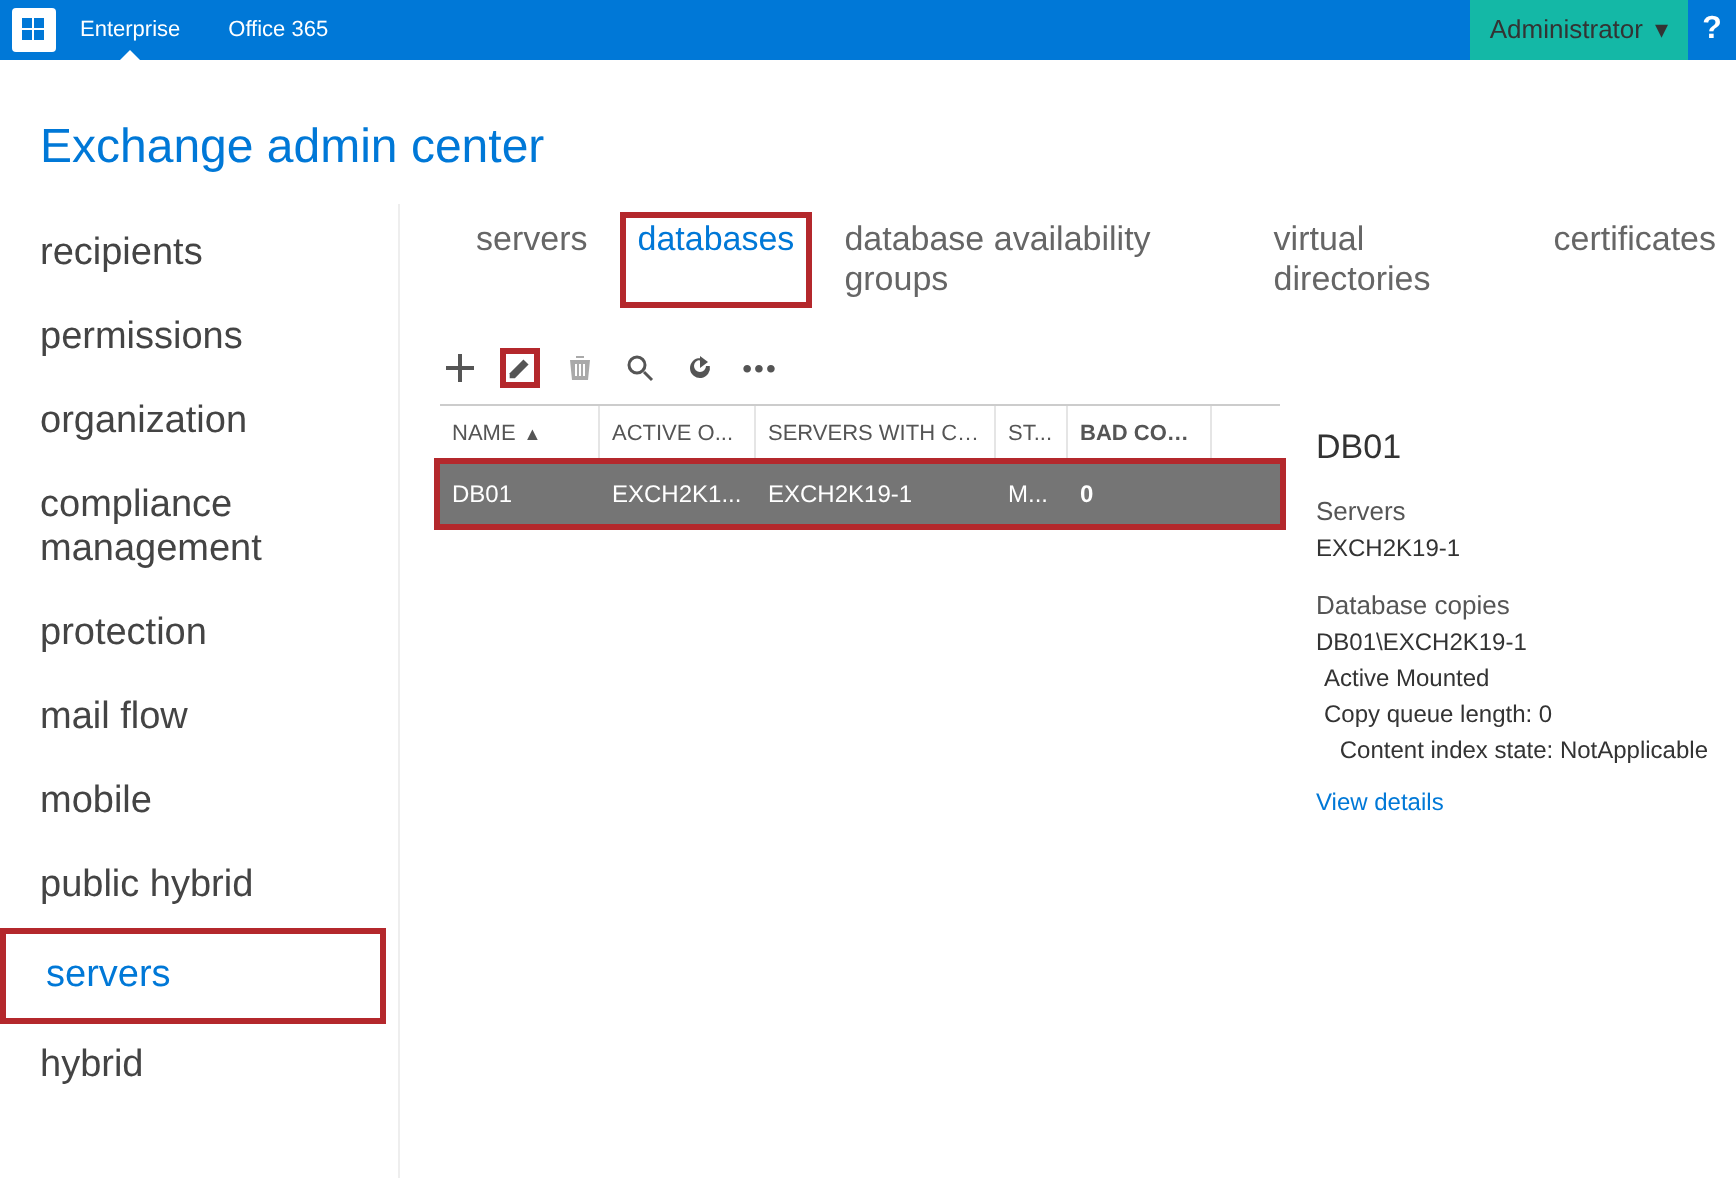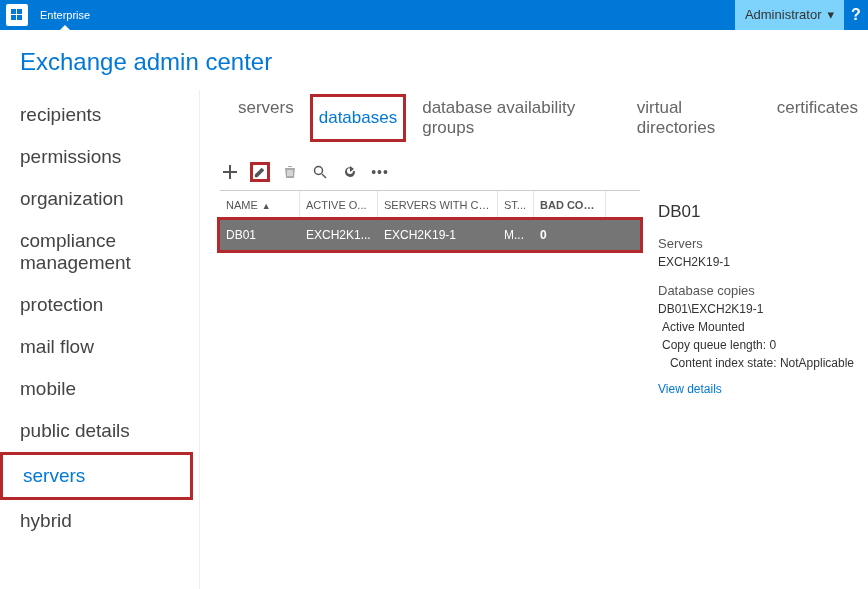--- a/index.html
+++ b/index.html
@@ -3,33 +3,33 @@
 <meta charset="utf-8">
 <style>
   * { box-sizing: border-box; margin: 0; padding: 0; }
   body { font-family: "Segoe UI", Arial, sans-serif; font-size: 13px; color: #333; background: #fff; width: 868px; height: 589px; overflow: hidden; }
   .topbar { background: #0078d7; color: #fff; height: 30px; display: flex; align-items: center; position: relative; }
   .topbar-logo { width: 22px; height: 22px; background: #fff; border-radius: 2px; margin-left: 6px; display:flex; align-items:center; justify-content:center; color:#0078d7; font-weight:bold; font-size:12px;}
   .topbar-item { padding: 0 12px; line-height: 30px; font-size: 11px; cursor: pointer; }
   .topbar-item.active { position: relative; }
   .topbar-item.active::after { content:""; position:absolute; left:50%; bottom:-1px; transform:translateX(-50%); border:6px solid transparent; border-bottom-color:#fff; }
   .topbar-right { position:absolute; right:0; top:0; display:flex; align-items:center; height:30px; }
-  .admin-box { background:#7dd3fc; color:#333; height:30px; line-height:30px; padding:0 10px; display:flex; align-items:center; gap:6px; cursor:pointer; }
+  .admin-box { background:#14b8a6; color:#333; height:30px; line-height:30px; padding:0 10px; display:flex; align-items:center; gap:6px; cursor:pointer; }
   .help-icon { width:24px; text-align:center; font-size:16px; font-weight:bold; color:#fff; cursor:pointer; }
-  .page-title { font-size:24px; color:#0078d7; font-weight:400; padding:18px 0 14px 20px; }
+  .page-title { font-size:24px; color:#0078d7; font-weight:400; padding:18px 0 14px 20px;margin-top:12px; }
   .layout { display:flex; height: calc(589px - 30px - 60px); }
   .sidebar { width:200px; border-right:1px solid #eee; padding-top:4px; }
   .sidebar-item { padding:10px 0 10px 20px; font-size:19px; color:#444; cursor:pointer; }
   .sidebar-item.active { color:#0078d7; }
   .hl-sidebar { border:3px solid #b4282c; margin-right:6px; }
   .main { flex:1; padding:0 10px 0 20px; display:flex; flex-direction:column; }
   .tabs { display:flex; gap:22px; padding:8px 0 18px 18px; font-size:17px; color:#666; }
   .tab { cursor:pointer; font-weight:400; }
   .tab.active { color:#0078d7; }
-  .hl-tab { border:3px solid #b4282c; padding:11px 6px; margin:-4px -6px; }
+  .hl-tab { border:3px solid #b4282c; padding:1px 6px; margin:-4px -6px; }
   .toolbar { display:flex; align-items:center; gap:10px; padding:6px 0 8px 0; }
   .tb-btn { width:20px; height:20px; display:flex; align-items:center; justify-content:center; cursor:pointer; color:#555; }
   .hl-edit { border:3px solid #b4282c; padding:1px; }
   .grid-area { display:flex; gap:18px; flex:1; min-height:0; }
   .grid { flex:1; border-top:1px solid #ccc; }
   .grid-header { display:flex; background:#fff; border-bottom:1px solid #ccc; }
   .gh { padding:8px 6px; font-size:11px; color:#555; border-right:1px solid #e5e5e5; text-transform:uppercase; white-space:nowrap; overflow:hidden; text-overflow:ellipsis; cursor:pointer; }
   .col-name{width:80px;} .col-active{width:78px;} .col-servers{width:120px;} .col-st{width:36px;} .col-bad{width:72px;font-weight:bold;}
   .sort-ind { font-size:9px; margin-left:4px; }
   .grid-row { display:flex; background:#757575; color:#fff; font-size:12px; }
@@ -48,41 +48,42 @@
 <div class="topbar">
   <div class="topbar-logo">
     <svg width="12" height="12" viewBox="0 0 12 12">
         <rect x="0" y="0" width="5" height="5" fill="#0078d7"></rect>
         <rect x="6" y="0" width="5" height="5" fill="#0078d7"></rect>
         <rect x="0" y="6" width="5" height="5" fill="#0078d7"></rect>
         <rect x="6" y="6" width="5" height="5" fill="#0078d7"></rect>
       </svg>
   </div>
   <div class="topbar-item active">Enterprise</div>
+  <div class="topbar-item">Office 365</div>
   <div class="topbar-right">
     <div class="admin-box">
       <span>Administrator</span>
       <span>▾</span>
     </div>
     <div class="help-icon">?</div>
   </div>
 </div>
 
 <div class="page-title">Exchange admin center</div>
 
 <div class="layout">
   <div class="sidebar">
     <div class="sidebar-item">recipients</div>
     <div class="sidebar-item">permissions</div>
     <div class="sidebar-item">organization</div>
     <div class="sidebar-item">compliance management</div>
     <div class="sidebar-item">protection</div>
     <div class="sidebar-item">mail flow</div>
     <div class="sidebar-item">mobile</div>
-    <div class="sidebar-item">public details</div>
+    <div class="sidebar-item">public hybrid</div>
     <div class="sidebar-item active hl-sidebar">servers</div>
     <div class="sidebar-item">hybrid</div>
   </div>
 
   <div class="main">
     <div class="tabs">
       <span class="tab">servers</span>
       <span class="tab active hl-tab">databases</span>
       <span class="tab">database availability groups</span>
       <span class="tab">virtual directories</span>

